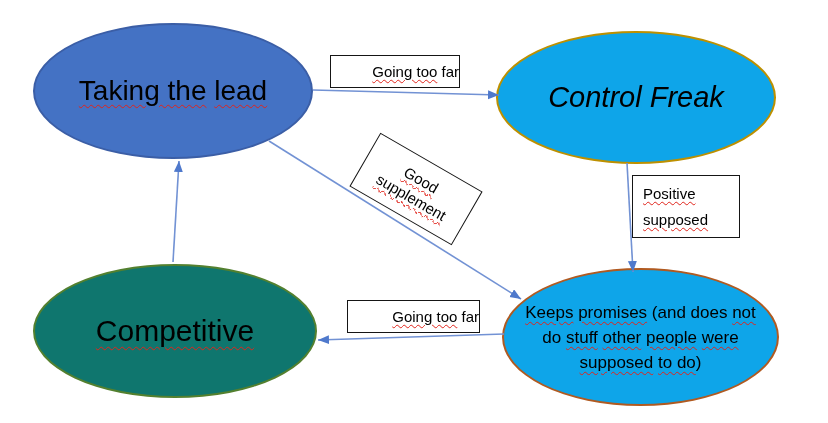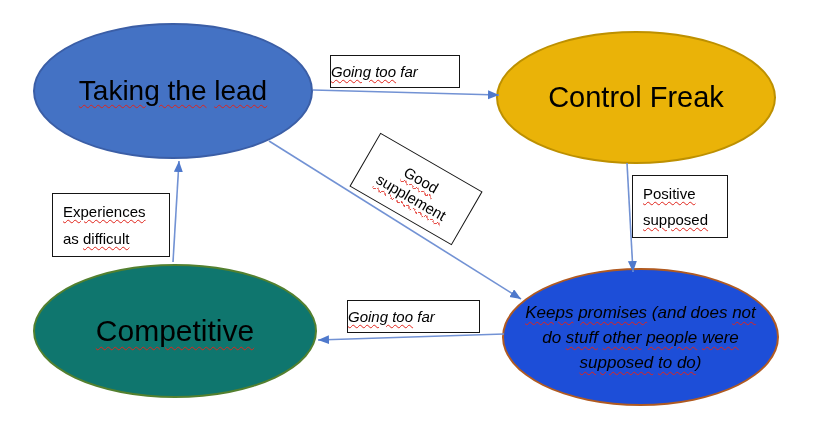--- a/index.html
+++ b/index.html
@@ -19,26 +19,26 @@
   .node-blue  {left:33px; top:23px;  width:280px;height:136px;font-size:28px;}
   .node-gold  {left:496px;top:31px;  width:280px;height:133px;font-size:29px;}
   .node-green {left:33px; top:264px; width:284px;height:134px;font-size:30px;}
   .node-orange{left:502px;top:268px; width:277px;height:138px;font-size:17px;line-height:25px;}
   .node-label{white-space:pre;}
 
   .elabel{
     position:absolute;background:#fff;border:1.5px solid #151515;z-index:4;
     font-size:15px;box-sizing:border-box;
   }
-  .elabel-center{display:flex;align-items:center;justify-content:flex-start;font-style:italic;}
+  .elabel-center{display:flex;align-items:center;justify-content:flex-end;}
   .lbl-going-top   {left:330px;top:55px; width:130px;height:33px;}
   .lbl-good-supp   {left:357px;top:158px;width:118px;height:62px;transform:rotate(30deg);
                     text-align:center;line-height:20px;padding-top:10px;}
   .lbl-experiences {left:52px; top:193px;width:118px;height:64px;line-height:27px;padding:4px 0 0 10px;}
-  .lbl-positive    {left:632px;top:175px;width:96px; height:63px;line-height:26px;padding:5px 0 0 10px;}
+  .lbl-positive    {left:632px;top:175px;width:108px; height:63px;line-height:26px;padding:5px 0 0 10px;}
   .lbl-going-bottom{left:347px;top:300px;width:133px;height:33px;}
 
   .squiggle{
     text-decoration-line:underline;
     text-decoration-style:wavy;
     text-decoration-color:#e0241b;
     text-decoration-thickness:1px;
     text-underline-offset:0.16em;
   }
 </style>
@@ -57,43 +57,40 @@
     <line x1="269" y1="141" x2="521" y2="299" stroke-width="1.6" marker-end="url(#ah)" style="stroke: rgb(114, 146, 212);"></line>
     <line x1="627" y1="163" x2="633" y2="272" stroke-width="1.6" marker-end="url(#ah)" style="stroke: rgb(114, 146, 212);"></line>
     <line x1="504" y1="334" x2="318" y2="340" stroke-width="1.6" marker-end="url(#ah)" style="stroke: rgb(114, 146, 212);"></line>
     <line x1="173" y1="262" x2="179" y2="161" stroke-width="1.6" marker-end="url(#ah)" style="stroke: rgb(114, 146, 212);"></line>
   </svg>
 
   <div class="node node-blue" style="background-color: rgb(68, 114, 196); border-color: rgb(59, 94, 166);">
     <span class="node-label"><span class="squiggle">Taking the</span><span> </span><span class="squiggle">lead</span></span>
   </div>
 
-  <div class="node node-gold" style="background-color: #eab308; border-color: rgb(189, 144, 0);">
+  <div class="node node-gold" style="background-color: #0ea5e9; border-color: rgb(189, 144, 0); font-style: italic;">
     <span class="node-label"><span>Control Freak</span></span>
   </div>
 
   <div class="node node-green" style="background-color: #0f766e; border-color: rgb(83, 128, 47);">
     <span class="node-label"><span class="squiggle">Competitive</span></span>
   </div>
 
-  <div class="node node-orange" style="background-color: #1d4ed8; border-color: rgb(176, 90, 33); font-style: italic;">
+  <div class="node node-orange" style="background-color: #0ea5e9; border-color: rgb(176, 90, 33);">
     <span class="node-label"><span class="squiggle">Keeps</span><span> </span><span class="squiggle">promises</span><span> (and does </span><span class="squiggle">not</span><br><span>do </span><span class="squiggle">stuff</span><span> </span><span class="squiggle">other</span><span> </span><span class="squiggle">people</span><span> </span><span class="squiggle">were</span><br><span class="squiggle">supposed</span><span> </span><span class="squiggle">to do</span><span>)</span></span>
   </div>
 
   <div class="elabel elabel-center lbl-going-top">
     <span><span class="squiggle">Going too</span><span> far</span></span>
   </div>
 
   <div class="elabel lbl-good-supp">
     <span><span class="squiggle">Good</span><br><span class="squiggle">supplement</span></span>
   </div>
 
-  <div class="elabel lbl-experiences">
-    <span><span class="squiggle">Experiences</span><br><span>as </span><span class="squiggle">difficult</span></span>
-  </div>
 
   <div class="elabel lbl-positive">
     <span><span class="squiggle">Positive</span><br><span class="squiggle">supposed</span></span>
   </div>
 
   <div class="elabel elabel-center lbl-going-bottom">
     <span><span class="squiggle">Going too</span><span> far</span></span>
   </div>
 
 </div>

